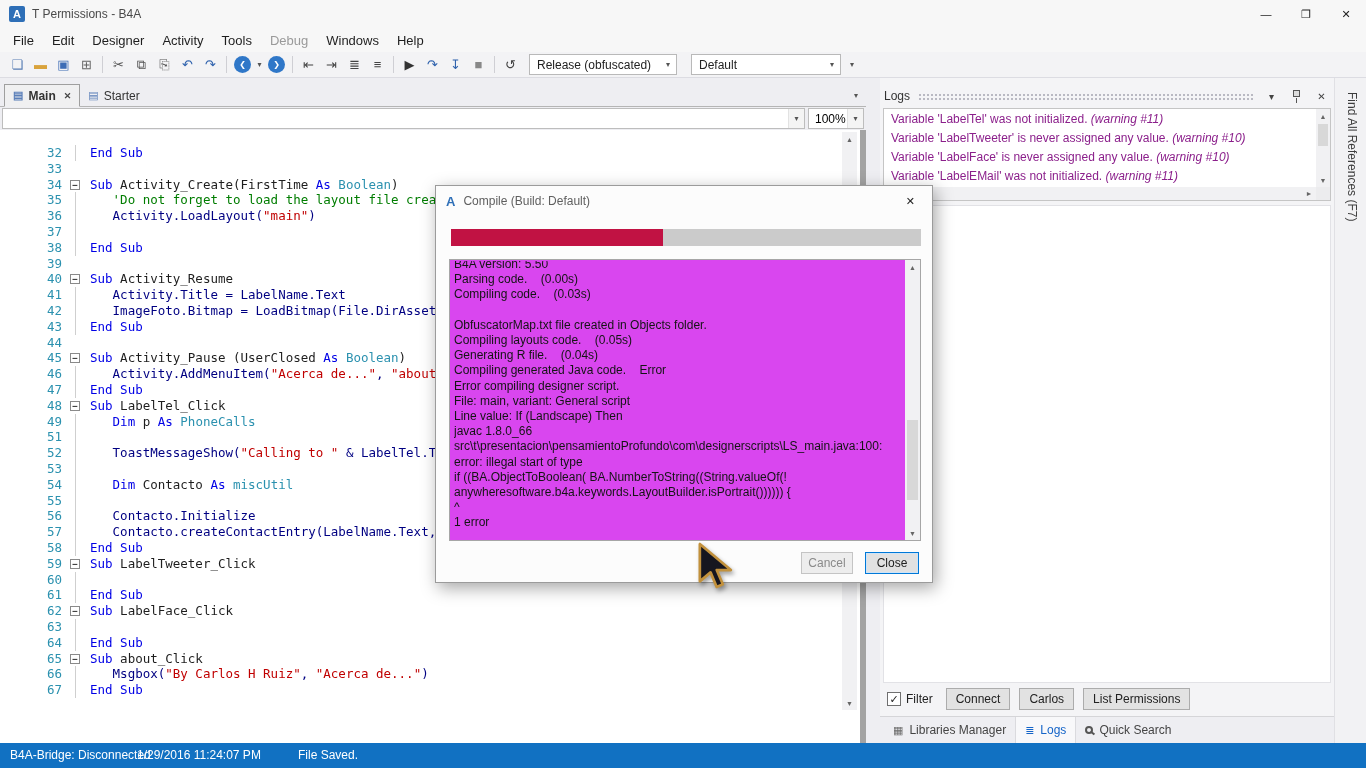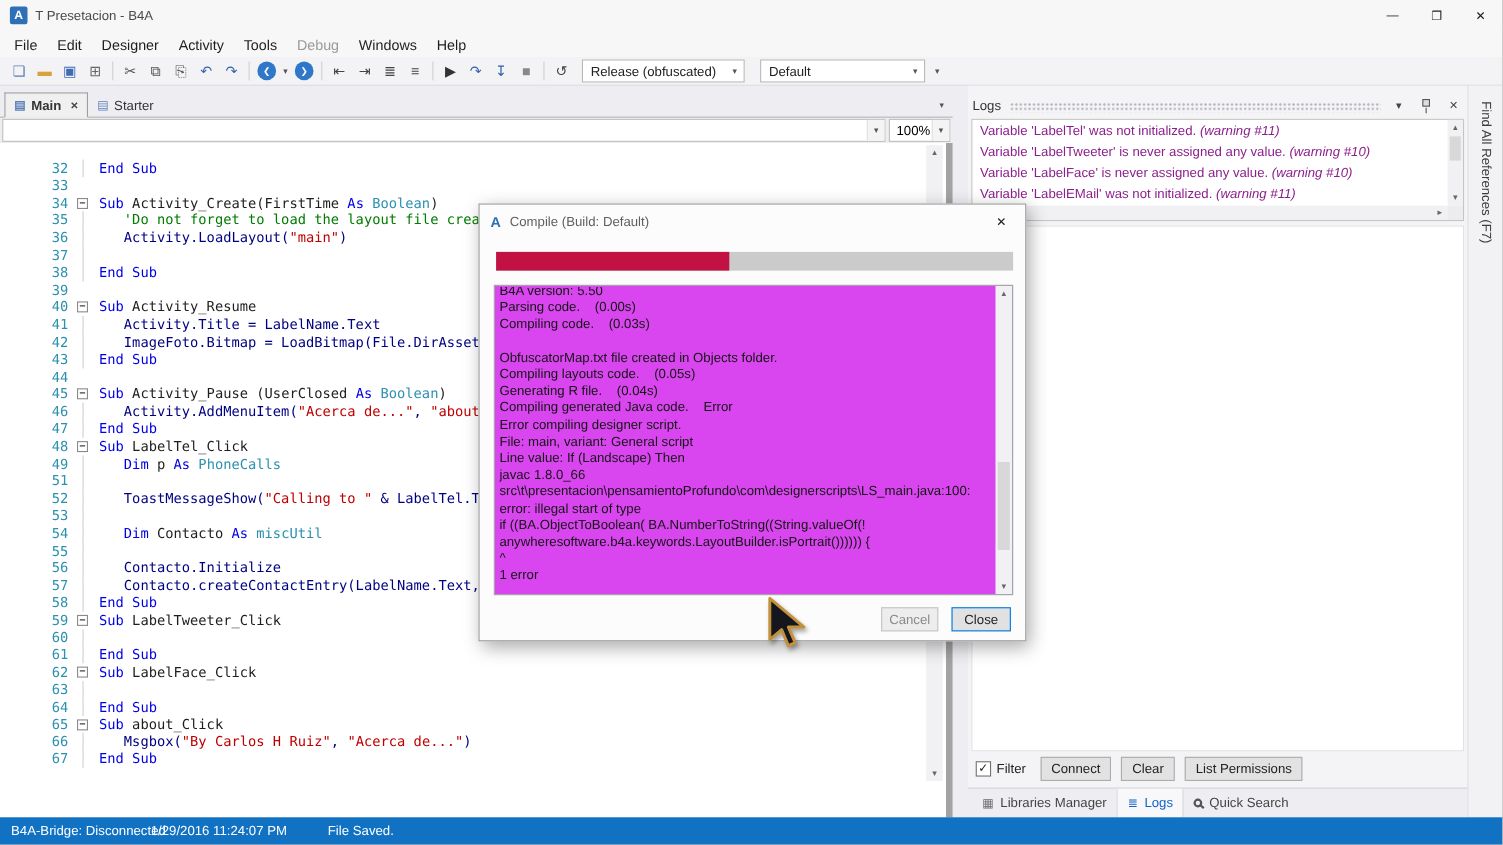--- a/index.html
+++ b/index.html
@@ -129,21 +129,21 @@
 
   .cursor{position:absolute;left:696px;top:542px;z-index:20;filter:drop-shadow(2px 3px 2px rgba(0,0,0,.35))}
 </style>
 </head>
 <body>
 
 <div class="win">
 
   <div class="titlebar">
     <span class="app-logo">A</span>
-    <span class="title-text">T Presetacion - B4A</span>
+    <span class="title-text">T Permissions - B4A</span>
     <span class="win-controls">
       <span class="win-btn">—</span>
       <span class="win-btn">❐</span>
       <span class="win-btn">✕</span>
     </span>
   </div>
 
   <div class="menubar">
       <span class="menu-item">File</span>
       <span class="menu-item">Edit</span>
@@ -295,21 +295,21 @@
       <div class="sb-corner"></div>
     </div>
     <div class="log-empty"></div>
     <div class="logs-actions">
       <span class="filter-wrap">
         <span class="checkbox">✓</span>
         <span class="filter-label">Filter</span>
       </span>
       <span class="btn-host">
           <button class="panel-btn">Connect</button>
-          <button class="panel-btn">Clear</button>
+          <button class="panel-btn">Carlos</button>
           <button class="panel-btn">List Permissions</button>
         </span>
     </div>
     <div class="logs-tabs">
         <div class="ltab">
           <span class="ltab-icon" style="color: rgb(107, 107, 107);">▦</span>
           <span>Libraries Manager</span>
         </div>
         <div class="ltab active">
           <span class="ltab-icon" style="color: rgb(20, 100, 200);">≣</span>

